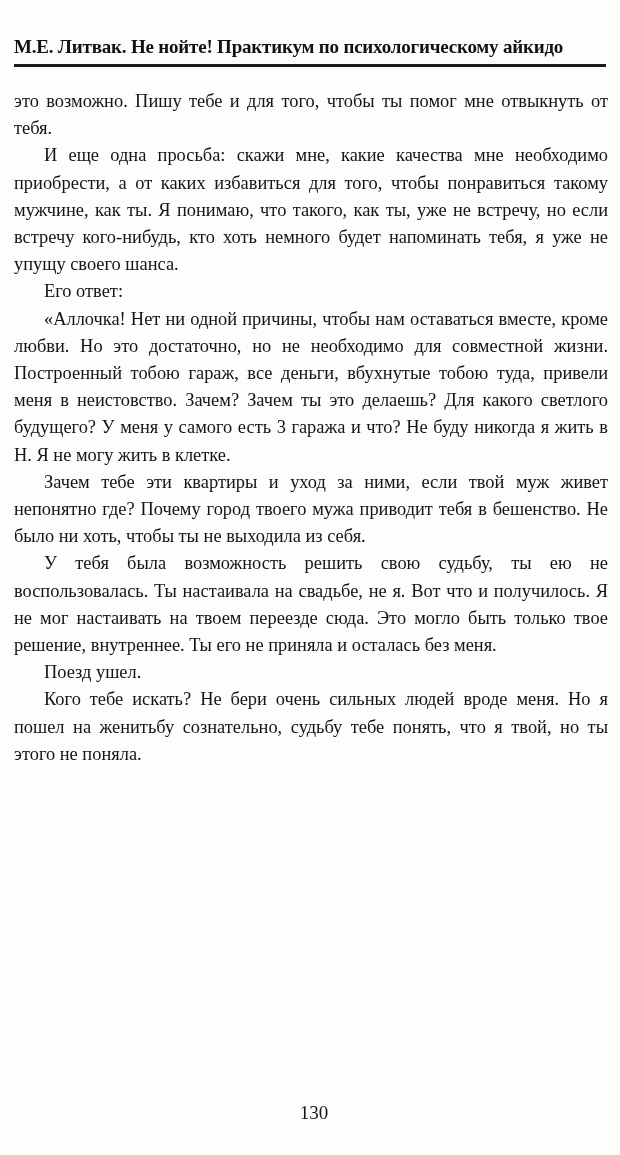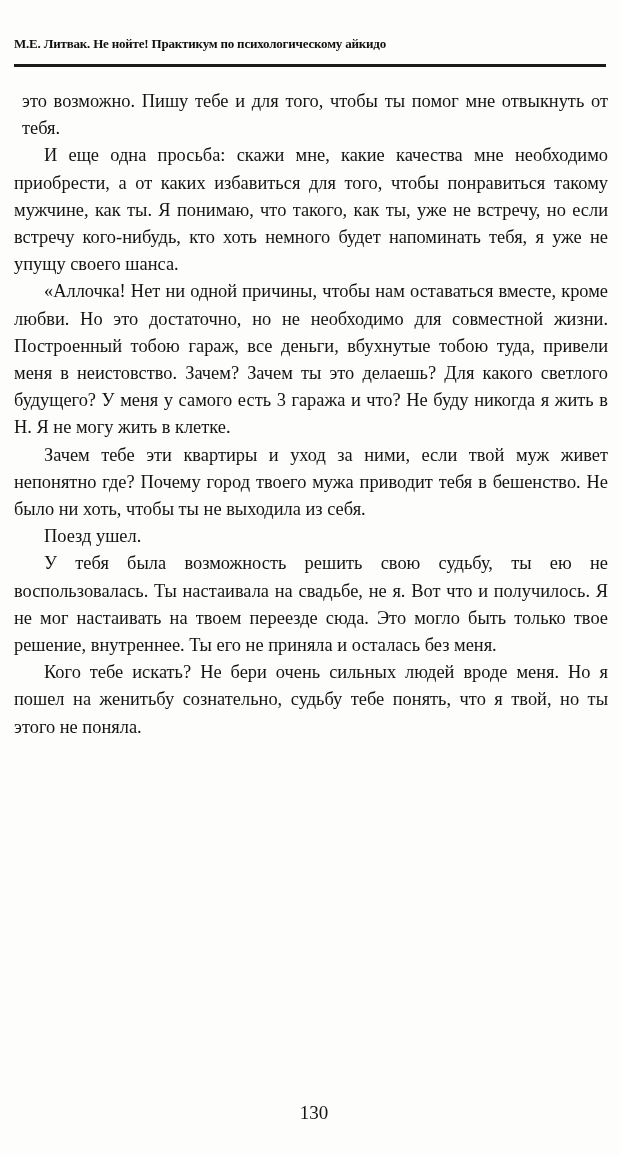--- a/index.html
+++ b/index.html
@@ -23,21 +23,21 @@
     height: 1155px;
     background: #fdfdfc;
   }
   .running-head {
     position: absolute;
     left: 14px;
     top: 36px;
     width: 594px;
     font-family: "Liberation Serif", serif;
     font-weight: bold;
-    font-size: 13px;
+    font-size: 19px;
     letter-spacing: -0.2px;
     color: #111;
     white-space: nowrap;
   }
   .rule {
     position: absolute;
     left: 14px;
     top: 64px;
     width: 592px;
     height: 3px;
@@ -53,21 +53,20 @@
     color: #141414;
     text-align: justify;
     text-justify: inter-word;
   }
   .body-text p {
     margin: 0;
     text-indent: 30px;
   }
   .body-text p.noindent {
     text-indent: 0;
-    margin-left: 8px;
   }
   .page-number {
     position: absolute;
     left: 4px;
     top: 1102px;
     width: 620px;
     text-align: center;
     font-size: 19px;
     color: #141414;
   }
@@ -77,21 +76,22 @@
 
 <div class="page">
 
   <div class="running-head">М.Е. Литвак. Не нойте! Практикум по психологическому айкидо</div>
 
   <div class="rule"></div>
 
   <div class="body-text" id="body-text">
       <p class="noindent">это возможно. Пишу тебе и для того, чтобы ты помог мне отвыкнуть от тебя.</p>
       <p class="">И еще одна просьба: скажи мне, какие качества мне необходимо приобрести, а от каких избавиться для того, чтобы понравиться такому мужчине, как ты. Я понимаю, что такого, как ты, уже не встречу, но если встречу кого-нибудь, кто хоть немного будет напоминать тебя, я уже не упущу своего шанса.</p>
+      <p class="">Его ответ:</p>
       <p class="">«Аллочка! Нет ни одной причины, чтобы нам оставаться вместе, кроме любви. Но это достаточно, но не необходимо для совместной жизни. Построенный тобою гараж, все деньги, вбухнутые тобою туда, привели меня в неистовство. Зачем? Зачем ты это делаешь? Для какого светлого будущего? У меня у самого есть 3 гаража и что? Не буду никогда я жить в Н. Я не могу жить в клетке.</p>
       <p class="">Зачем тебе эти квартиры и уход за ними, если твой муж живет непонятно где? Почему город твоего мужа приводит тебя в бешенство. Не было ни хоть, чтобы ты не выходила из себя.</p>
+      <p class="">У тебя была возможность решить свою судьбу, ты ею не воспользовалась. Ты настаивала на свадьбе, не я. Вот что и получилось. Я не мог настаивать на твоем переезде сюда. Это могло быть только твое решение, внутреннее. Ты его не приняла и осталась без меня.</p>
       <p class="">Поезд ушел.</p>
-      <p class="">У тебя была возможность решить свою судьбу, ты ею не воспользовалась. Ты настаивала на свадьбе, не я. Вот что и получилось. Я не мог настаивать на твоем переезде сюда. Это могло быть только твое решение, внутреннее. Ты его не приняла и осталась без меня.</p>
       <p class="">Кого тебе искать? Не бери очень сильных людей вроде меня. Но я пошел на женитьбу сознательно, судьбу тебе понять, что я твой, но ты этого не поняла.</p>
     </div>
 
   <div class="page-number">130</div>
 </div>
 
 </body></html>

